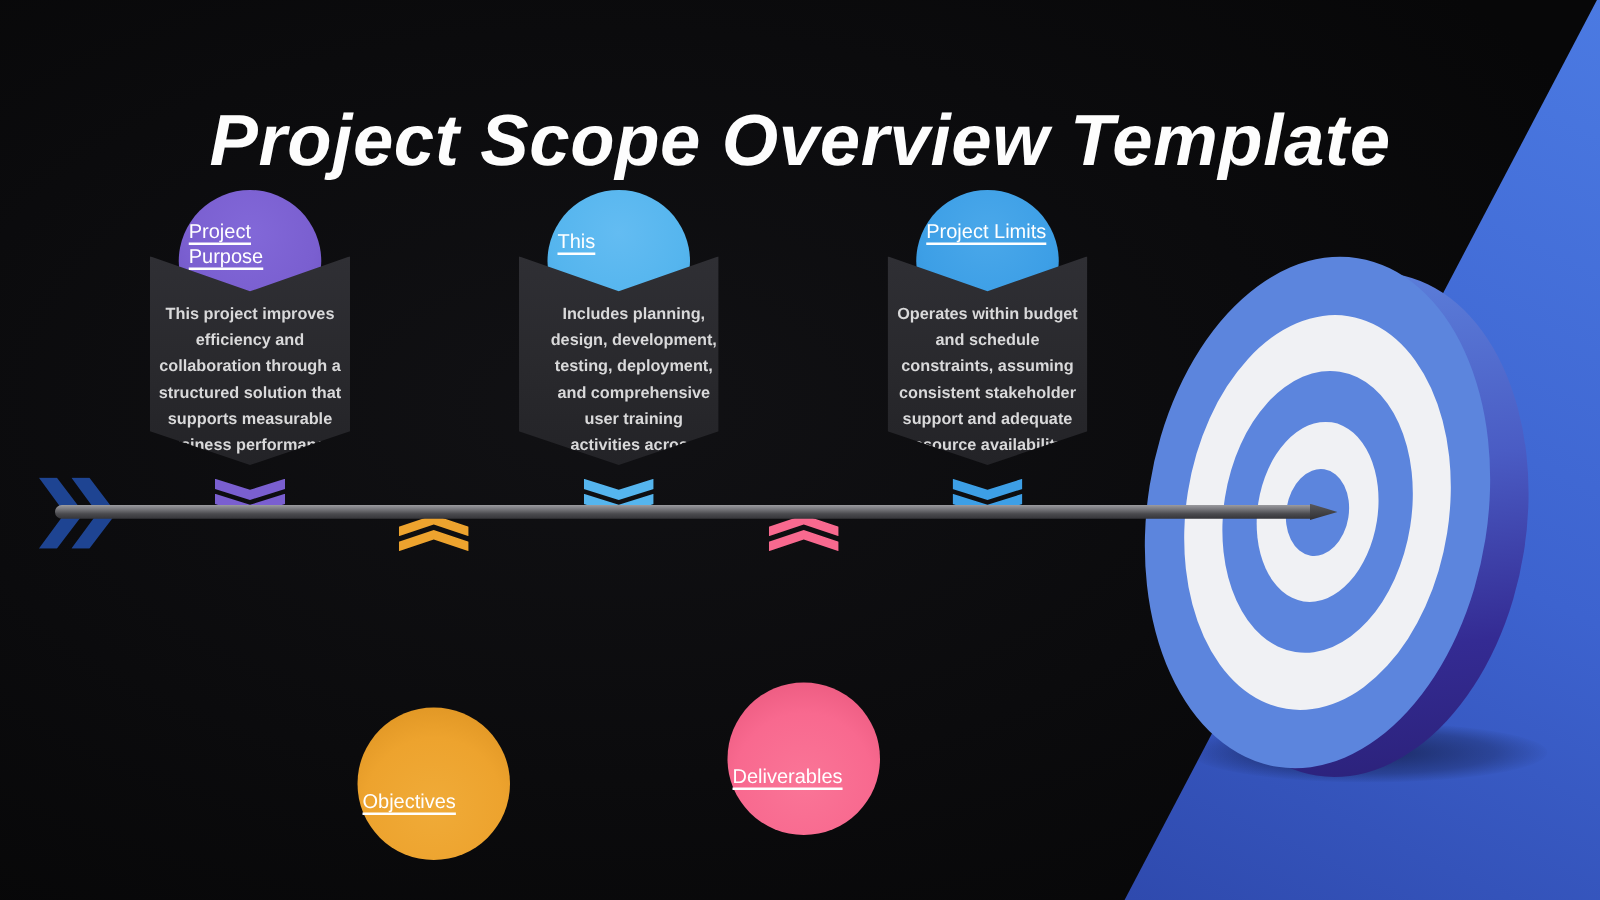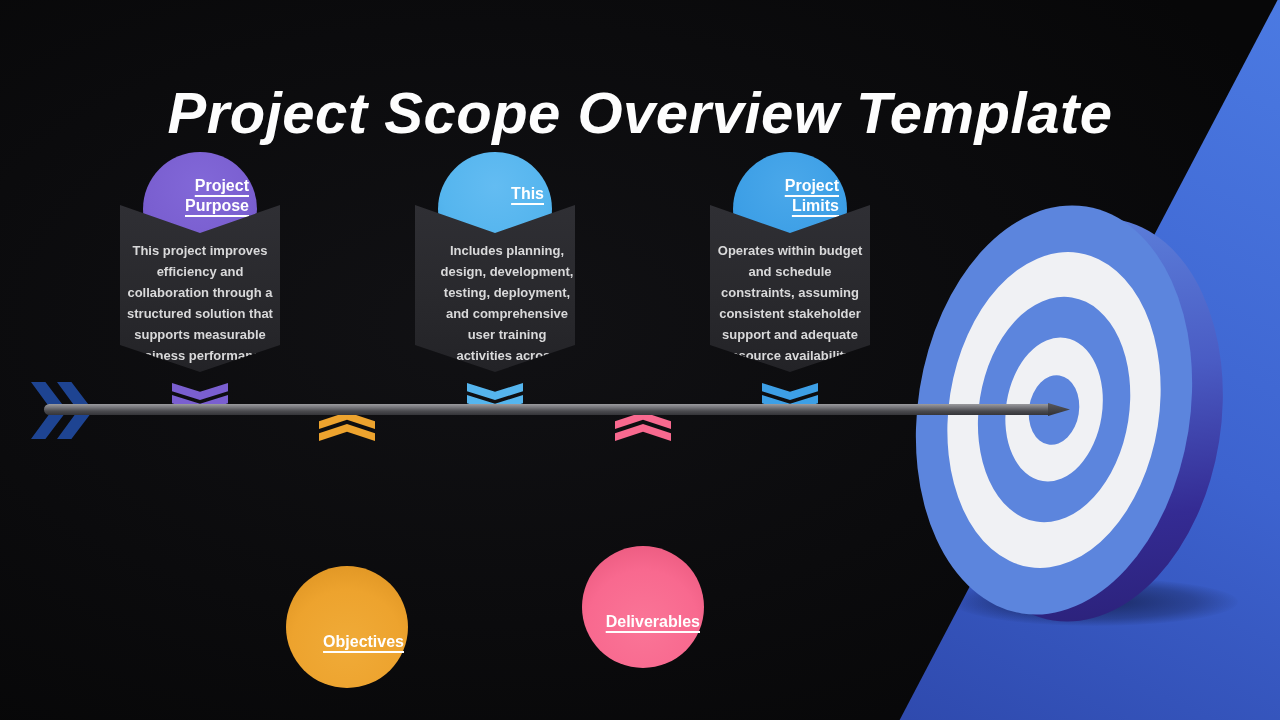--- a/index.html
+++ b/index.html
@@ -45,22 +45,22 @@
     background:linear-gradient(180deg,#9b9b9f 0%, #77777c 30%, #4a4a4e 65%, #353539 100%);
     z-index:7;
   }
   .arrow-tip{
     position:absolute;left:1048px;top:403px;width:22px;height:13px;z-index:7;
     clip-path:polygon(0 0, 100% 50%, 0 100%);
     background:linear-gradient(180deg,#5a5a5e,#2f2f33);
   }
   
   .circle{
-    position:absolute;border-radius:50%;z-index:1;text-align:right;color:#fff;
-    font-weight:bold;box-sizing:border-box;
+    position:absolute;border-radius:50%;z-index:1;text-align:left;color:#fff;
+    font-weight:normal;box-sizing:border-box;
   }
   .circle .clabel{
     display:block;font-size:16px;line-height:20px;
     text-decoration:underline;text-decoration-thickness:2px;text-underline-offset:4px;
   }
   .circle.ctop{width:114px;height:114px;padding:24px 8px 0;}
   .circle.cbottom{width:122px;height:122px;padding:66px 4px 0;}
   .c-purple{background:radial-gradient(circle at 50% 30%, #8268d8 0%, #7a5fd0 55%, #6a50bd 100%);}
   .c-bluelight{background:radial-gradient(circle at 50% 30%, #63bcf2 0%, #55b5ee 55%, #41a3e2 100%);}
   .c-blue{background:radial-gradient(circle at 50% 30%, #4aa8ea 0%, #3d9fe6 55%, #2f8dd4 100%);}

